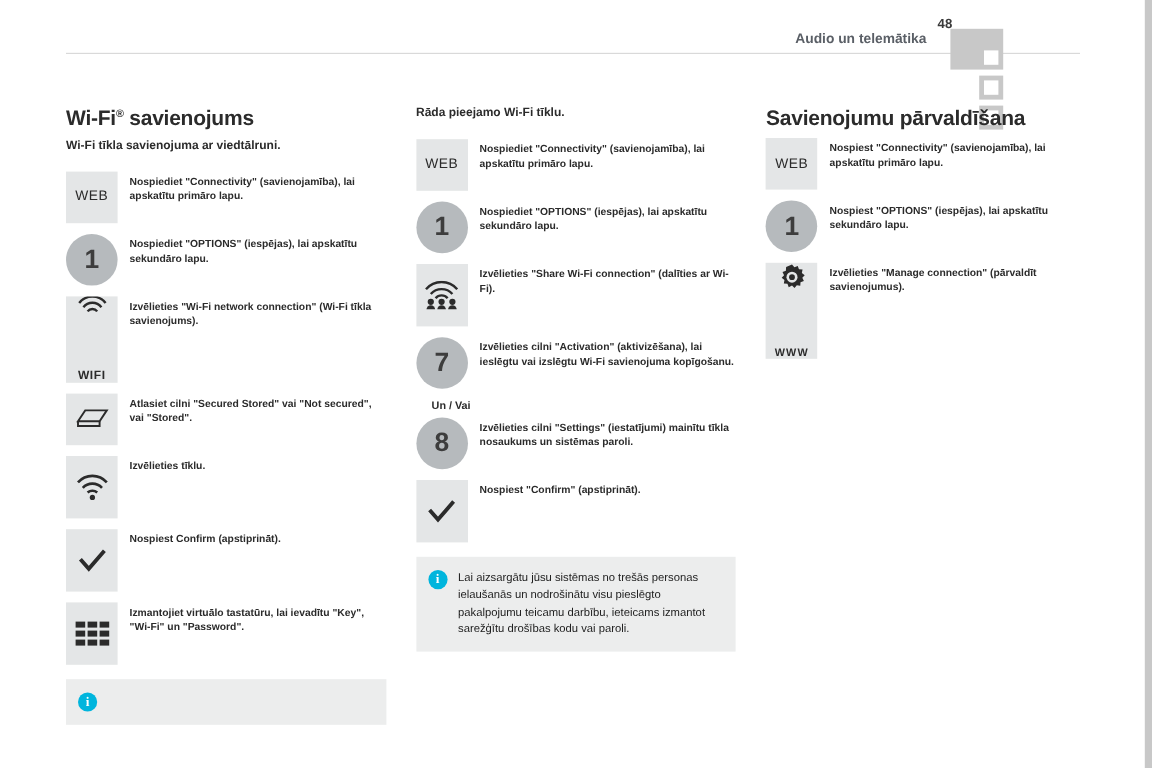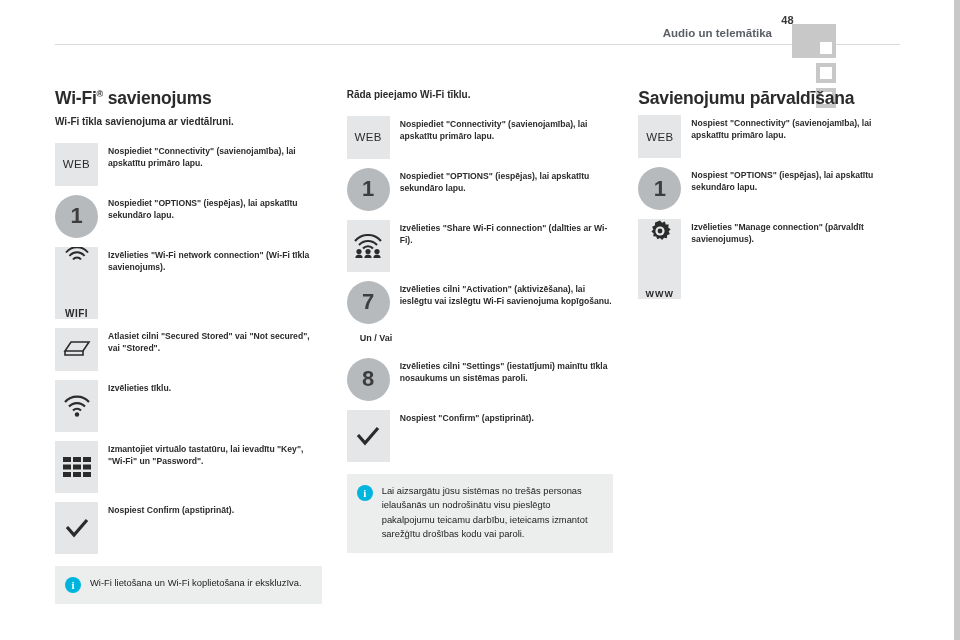--- a/index.html
+++ b/index.html
@@ -164,21 +164,21 @@
     font-weight: bold;
     letter-spacing: 0.5px;
     margin-top: 2px;
   }
   .icon-stack .cap.www { font-size: 9px; letter-spacing: 1px; }
 
   .orlabel {
     font-size: 9px;
     font-weight: bold;
     color: #2b2b2b;
-    margin: 0 0 15px 1px;
+    margin: 0 0 5px 1px;
     padding-left: 12px;
   }
 
   
   .note {
     display: flex;
     align-items: flex-start;
     background: #eceded;
     padding: 10px 12px 11px 10px;
     margin-top: 12px;
@@ -288,20 +288,29 @@
       <div class="step">
         <div class="step-icon tall">
           <svg width="28" height="22" viewBox="0 0 28 22">
             <path d="M2 7 A16 16 0 0 1 26 7" fill="none" stroke="#2b2b2b" stroke-width="2.2"></path>
             <path d="M6 11.5 A11 11 0 0 1 22 11.5" fill="none" stroke="#2b2b2b" stroke-width="2.2"></path>
             <path d="M10 15.5 A6 6 0 0 1 18 15.5" fill="none" stroke="#2b2b2b" stroke-width="2.2"></path>
             <circle cx="14" cy="19.5" r="2.2" fill="#2b2b2b"></circle>
           </svg>
         </div>
         <div class="step-text">Izvēlieties tīklu.</div>
+      </div>
+
+      <div class="step">
+        <div class="step-icon tall">
+          <svg width="24" height="20" viewBox="0 0 24 20">
+            <path d="M2 9 L9 17 L22 2" fill="none" stroke="#2b2b2b" stroke-width="3.2"></path>
+          </svg>
+        </div>
+        <div class="step-text">Nospiest Confirm (apstiprināt).</div>
       </div>
 
       <div class="step">
         <div class="step-icon tall">
           <svg width="30" height="22" viewBox="0 0 30 22">
             <g fill="#2b2b2b">
               <rect x="1" y="1" width="8" height="5"></rect>
                 <rect x="11" y="1" width="8" height="5"></rect>
                 <rect x="21" y="1" width="8" height="5"></rect>
               <rect x="1" y="8.5" width="8" height="5"></rect>
@@ -309,32 +318,22 @@
                 <rect x="21" y="8.5" width="8" height="5"></rect>
               <rect x="1" y="16" width="8" height="5"></rect>
                 <rect x="11" y="16" width="8" height="5"></rect>
                 <rect x="21" y="16" width="8" height="5"></rect>
             </g>
           </svg>
         </div>
         <div class="step-text">Izmantojiet virtuālo tastatūru, lai ievadītu "Key", "Wi-Fi" un "Password".</div>
       </div>
 
-      <div class="step">
-        <div class="step-icon tall">
-          <svg width="24" height="20" viewBox="0 0 24 20">
-            <path d="M2 9 L9 17 L22 2" fill="none" stroke="#2b2b2b" stroke-width="3.2"></path>
-          </svg>
-        </div>
-        <div class="step-text">Nospiest Confirm (apstiprināt).</div>
-      </div>
-
       <div class="note">
         <div class="note-icon">i</div>
-        <div class="note-text">Wi-Fi lietošana un Wi-Fi koplietošana ir ekskluzīva.</div>
       </div>
     </div>
 
     <div class="col">
       <p class="col-sub">Rāda pieejamo Wi-Fi tīklu.</p>
 
       <div class="step">
         <div class="step-icon">
             <span class="web">WEB</span>
           </div>

